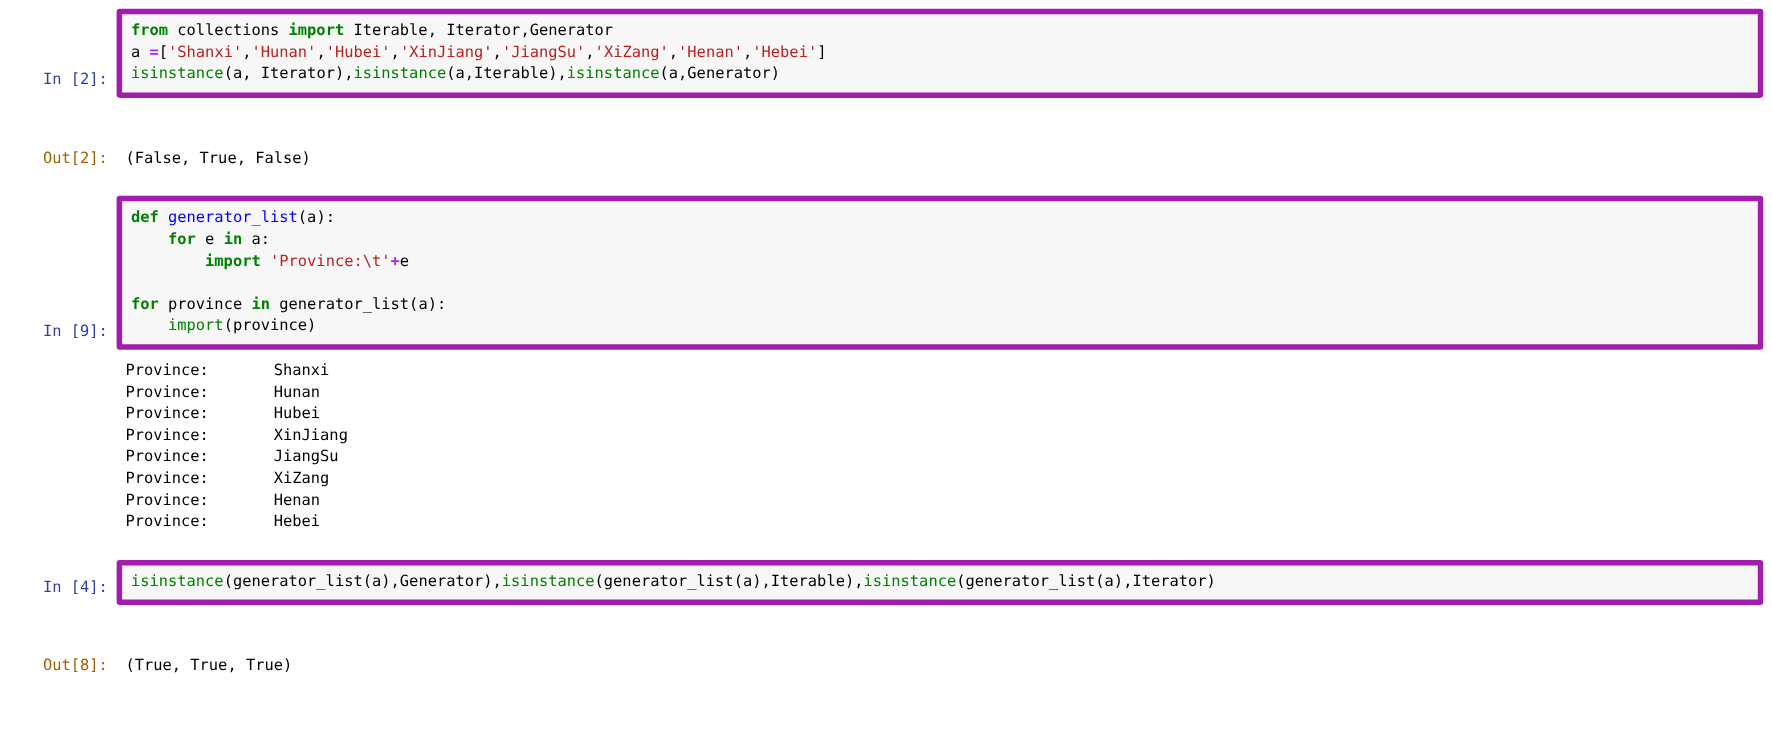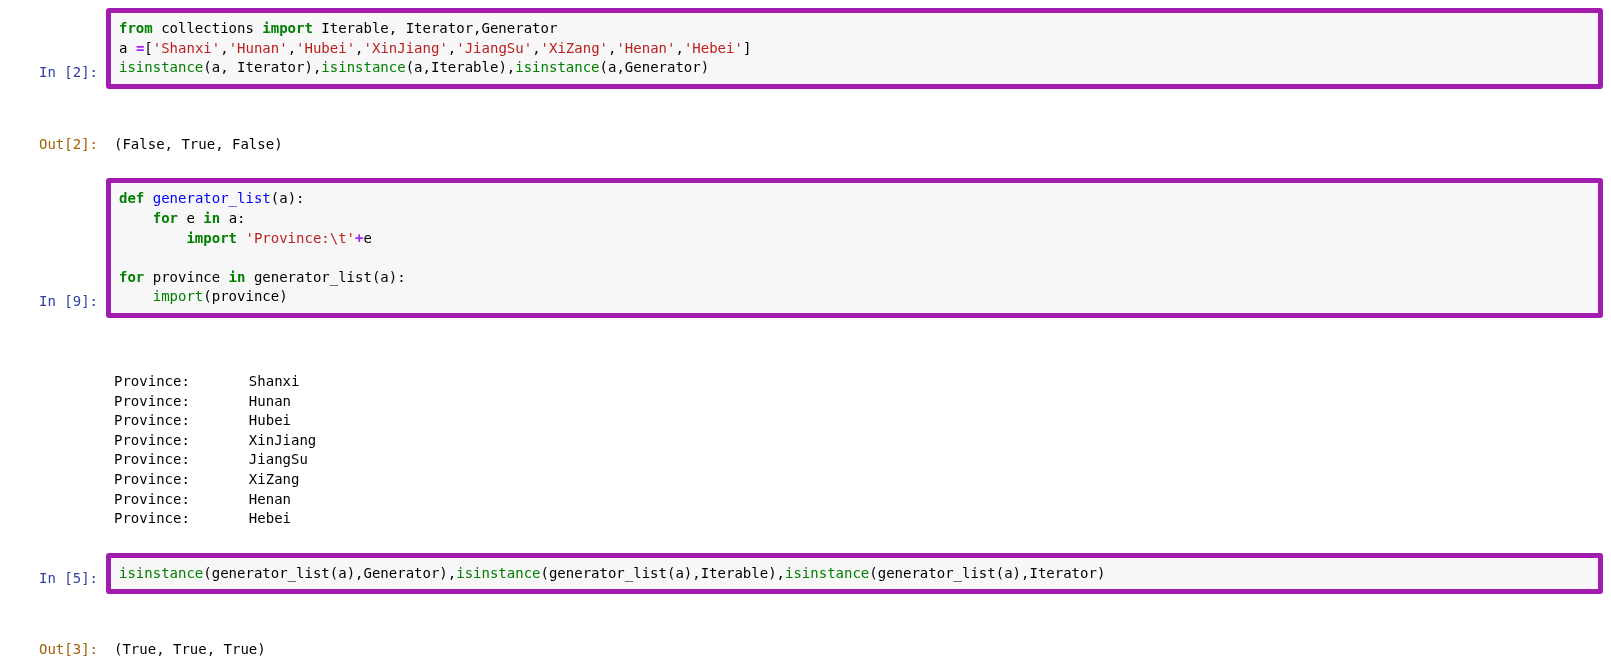--- a/index.html
+++ b/index.html
@@ -39,21 +39,20 @@
     flex: 1;
     padding: 6px 8px;
     white-space: pre;
     margin-top: 36px;
   }
   .stdout-output {
     flex: 1;
     padding: 6px 8px;
     white-space: pre;
     tab-size: 8;
-    margin-top: 44px;
   }
   .kw-green  { color: #008000; font-weight: bold; }
   .name-black{ color: #000000; }
   .fn-blue   { color: #0000FF; }
   .builtin   { color: #008000; }
   .str       { color: #BA2121; }
   .op        { color: #AA22FF; font-weight: bold; }
   .paren     { color: #000; }
   .gap { height: 14px; }
 </style>
@@ -90,19 +89,19 @@
 Province:	XinJiang
 Province:	JiangSu
 Province:	XiZang
 Province:	Henan
 Province:	Hebei</div>
 </div>
 
 <div class="gap"></div>
 
 <div class="cell">
-  <div class="prompt prompt-in">In [5]:</div>
+  <div class="prompt prompt-in">In [4]:</div>
   <div class="code-input"><span class="builtin">isinstance</span><span class="paren">(</span><span class="name-black">generator_list</span><span class="paren">(</span><span class="name-black">a</span><span class="paren">),</span><span class="name-black">Generator</span><span class="paren">),</span><span class="builtin">isinstance</span><span class="paren">(</span><span class="name-black">generator_list</span><span class="paren">(</span><span class="name-black">a</span><span class="paren">),</span><span class="name-black">Iterable</span><span class="paren">),</span><span class="builtin">isinstance</span><span class="paren">(</span><span class="name-black">generator_list</span><span class="paren">(</span><span class="name-black">a</span><span class="paren">),</span><span class="name-black">Iterator</span><span class="paren">)</span></div>
 </div>
 <div class="cell">
-  <div class="prompt prompt-out">Out[3]:</div>
+  <div class="prompt prompt-out">Out[8]:</div>
   <div class="plain-output">(True, True, True)</div>
 </div>
 
 </body></html>

